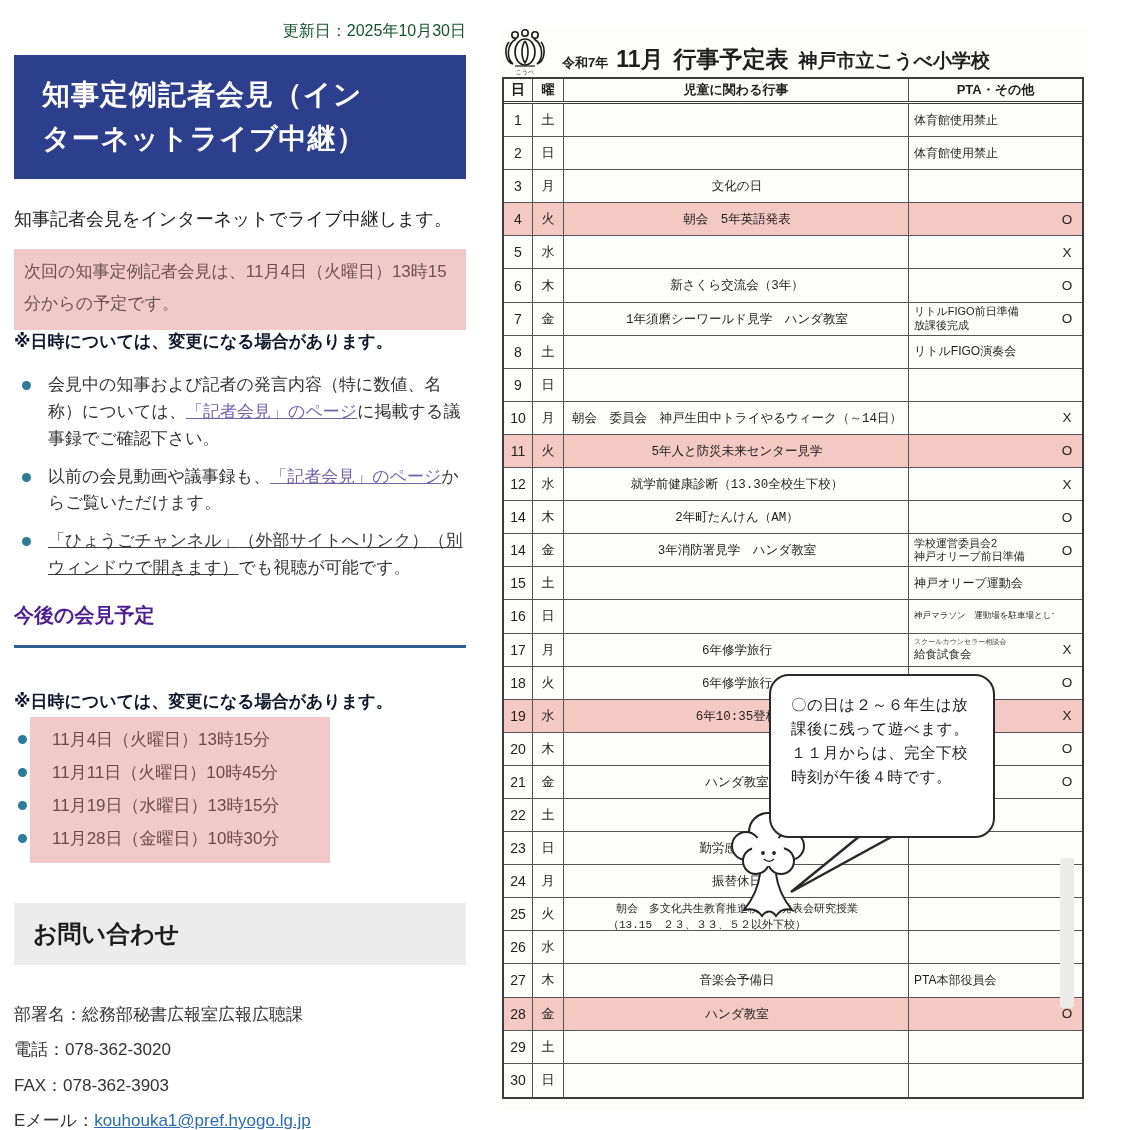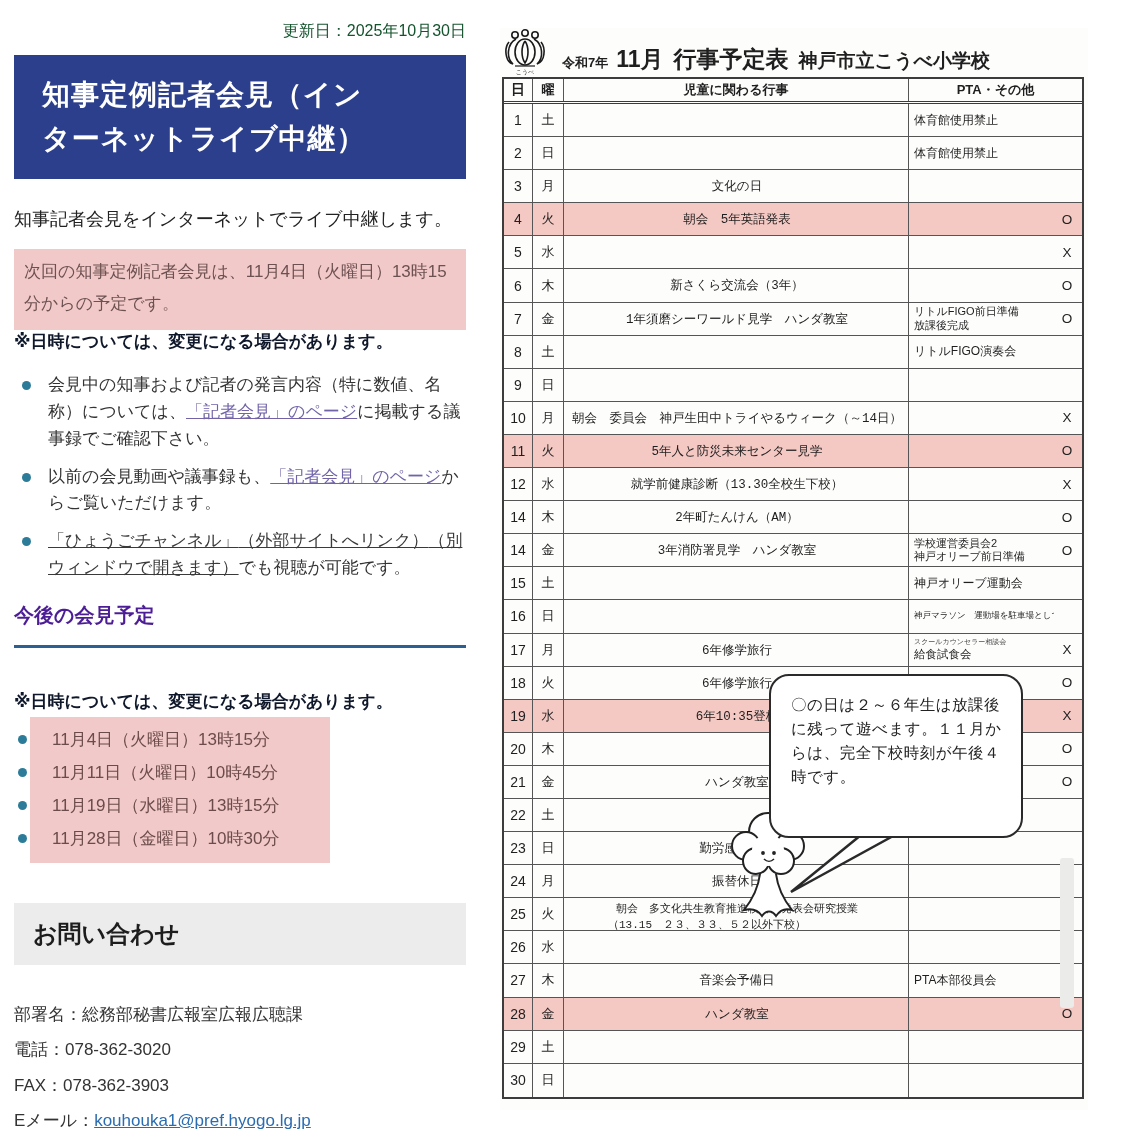--- a/index.html
+++ b/index.html
@@ -74,21 +74,21 @@
   .pta-l2 { font-size:12px; white-space:nowrap; }
   .p-two .pta-l1, .p-two .pta-l2 { font-size:11px; line-height:1.25; }
   .p-small .pta-l1 { font-size:8.5px; }
   .p-tinyfirst .pta-l1 { font-size:7px; color:#444; }
   .p-tinyfirst .pta-l2 { font-size:11.5px; }
   .c-mark { width:26px; text-align:center; font-size:13.5px; color:#222; }
   .cal-hrow .c-ev, .cal-hrow .c-pta { display:flex; align-items:center; justify-content:center;
     padding:0; }
 
   
-  .bubble { position:absolute; left:269px; top:646px; width:254px; height:164px;
+  .bubble { position:absolute; left:269px; top:646px; width:226px; height:164px;
     background:#fff; border:2.5px solid #2a2a2a; border-radius:20px; padding:17px 14px 0 20px;
     font-size:15.5px; line-height:1.55; color:#222; z-index:5; letter-spacing:0.5px; }
   .bubble-tail { position:absolute; left:283px; top:806px; z-index:4; }
   .tree { position:absolute; left:218px; top:778px; z-index:3; }
 
   
   .smudge { position:absolute; background:#ebebea; border-radius:3px; }
 </style>
 </head>
 <body>

